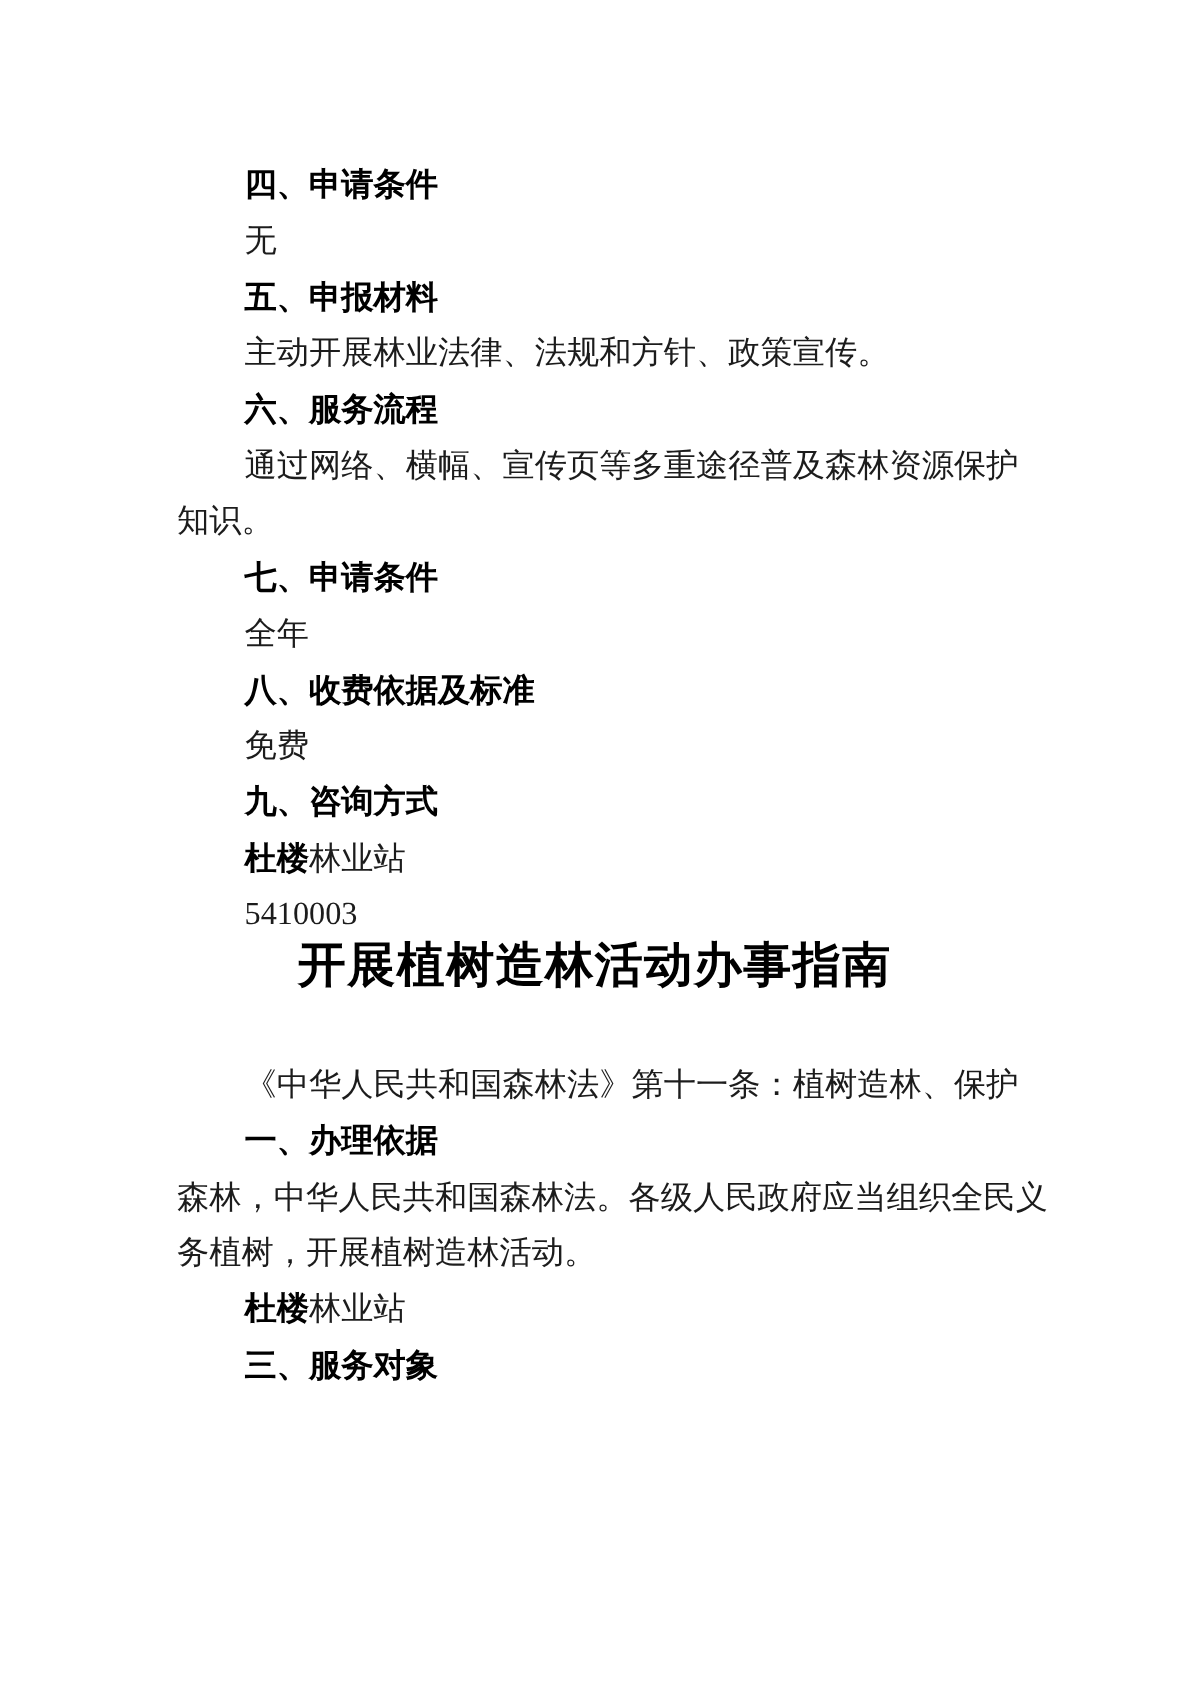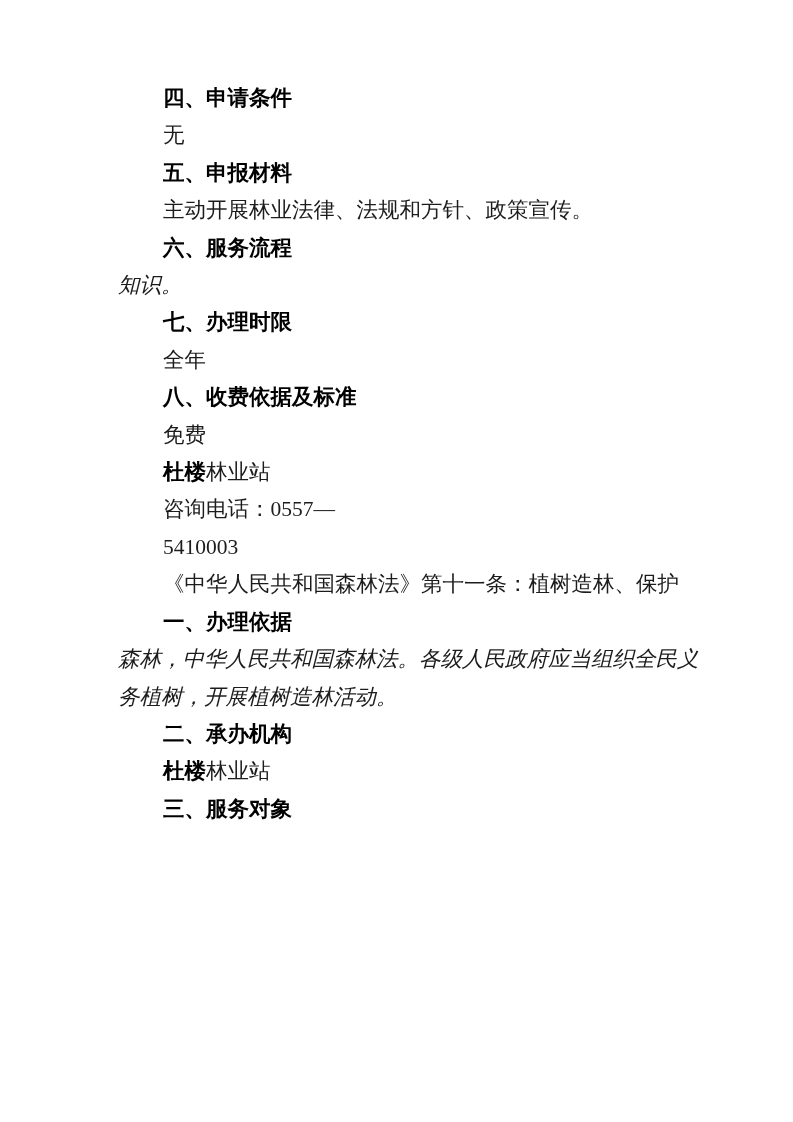--- a/index.html
+++ b/index.html
@@ -6,21 +6,21 @@
   body {
     width: 793px; height: 1122px;
     background: #ffffff;
     overflow: hidden;
     font-family: "Liberation Serif", "DejaVu Serif", serif;
   }
   .page {
     width: 793px; height: 1122px;
     background: #ffffff;
     box-sizing: border-box;
-    padding-top: 80px;
+    padding-top: 105px;
   }
   .ln {
     font-size: 21.5px;
     line-height: 37.4px;
     white-space: nowrap;
     color: #1c1c1c;
   }
   
   .h {
     font-family: "Liberation Sans", "DejaVu Sans", sans-serif;
@@ -30,21 +30,20 @@
   }
   
   .b {
     font-family: "Liberation Serif", "DejaVu Serif", serif;
     padding-left: 163px;
   }
   
   .c {
     font-family: "Liberation Serif", "DejaVu Serif", serif;
     padding-left: 118px;
-    font-style: italic;
   }
   
   .bd {
     font-family: "Liberation Sans", "DejaVu Sans", sans-serif;
     font-weight: 700;
     color: #000000;
   }
   .title {
     font-family: "Liberation Serif", "DejaVu Serif", serif;
     font-weight: 700;
@@ -62,36 +61,37 @@
 
 <div class="page">
 
   <div class="ln h">四、申请条件</div>
   <div class="ln b">无</div>
 
   <div class="ln h">五、申报材料</div>
   <div class="ln b">主动开展林业法律、法规和方针、政策宣传。</div>
 
   <div class="ln h">六、服务流程</div>
+  <div class="ln b">通过网络、横幅、宣传页等多重途径普及森林资源保护</div>
   <div class="ln c">知识。</div>
 
-  <div class="ln h">七、办理时限</div>
+  <div class="ln h">七、申请条件</div>
   <div class="ln b">全年</div>
 
   <div class="ln h">八、收费依据及标准</div>
   <div class="ln b">免费</div>
 
+  <div class="ln h">九、咨询方式</div>
   <div class="ln b"><span class="bd">杜楼</span><span>林业站</span></div>
-  <div class="ln b">咨询电话：0557—</div>
   <div class="ln b">5410003</div>
 
+  <div class="title">开展植树造林活动办事指南</div>
 
   <div class="ln b">《中华人民共和国森林法》第十一条：植树造林、保护</div>
   <div class="ln h">一、办理依据</div>
   <div class="ln c">森林，中华人民共和国森林法。各级人民政府应当组织全民义</div>
   <div class="ln c">务植树，开展植树造林活动。</div>
 
-  <div class="ln h">二、承办机构</div>
   <div class="ln b"><span class="bd">杜楼</span><span>林业站</span></div>
 
   <div class="ln h">三、服务对象</div>
 
 </div>
 
 </body></html>

